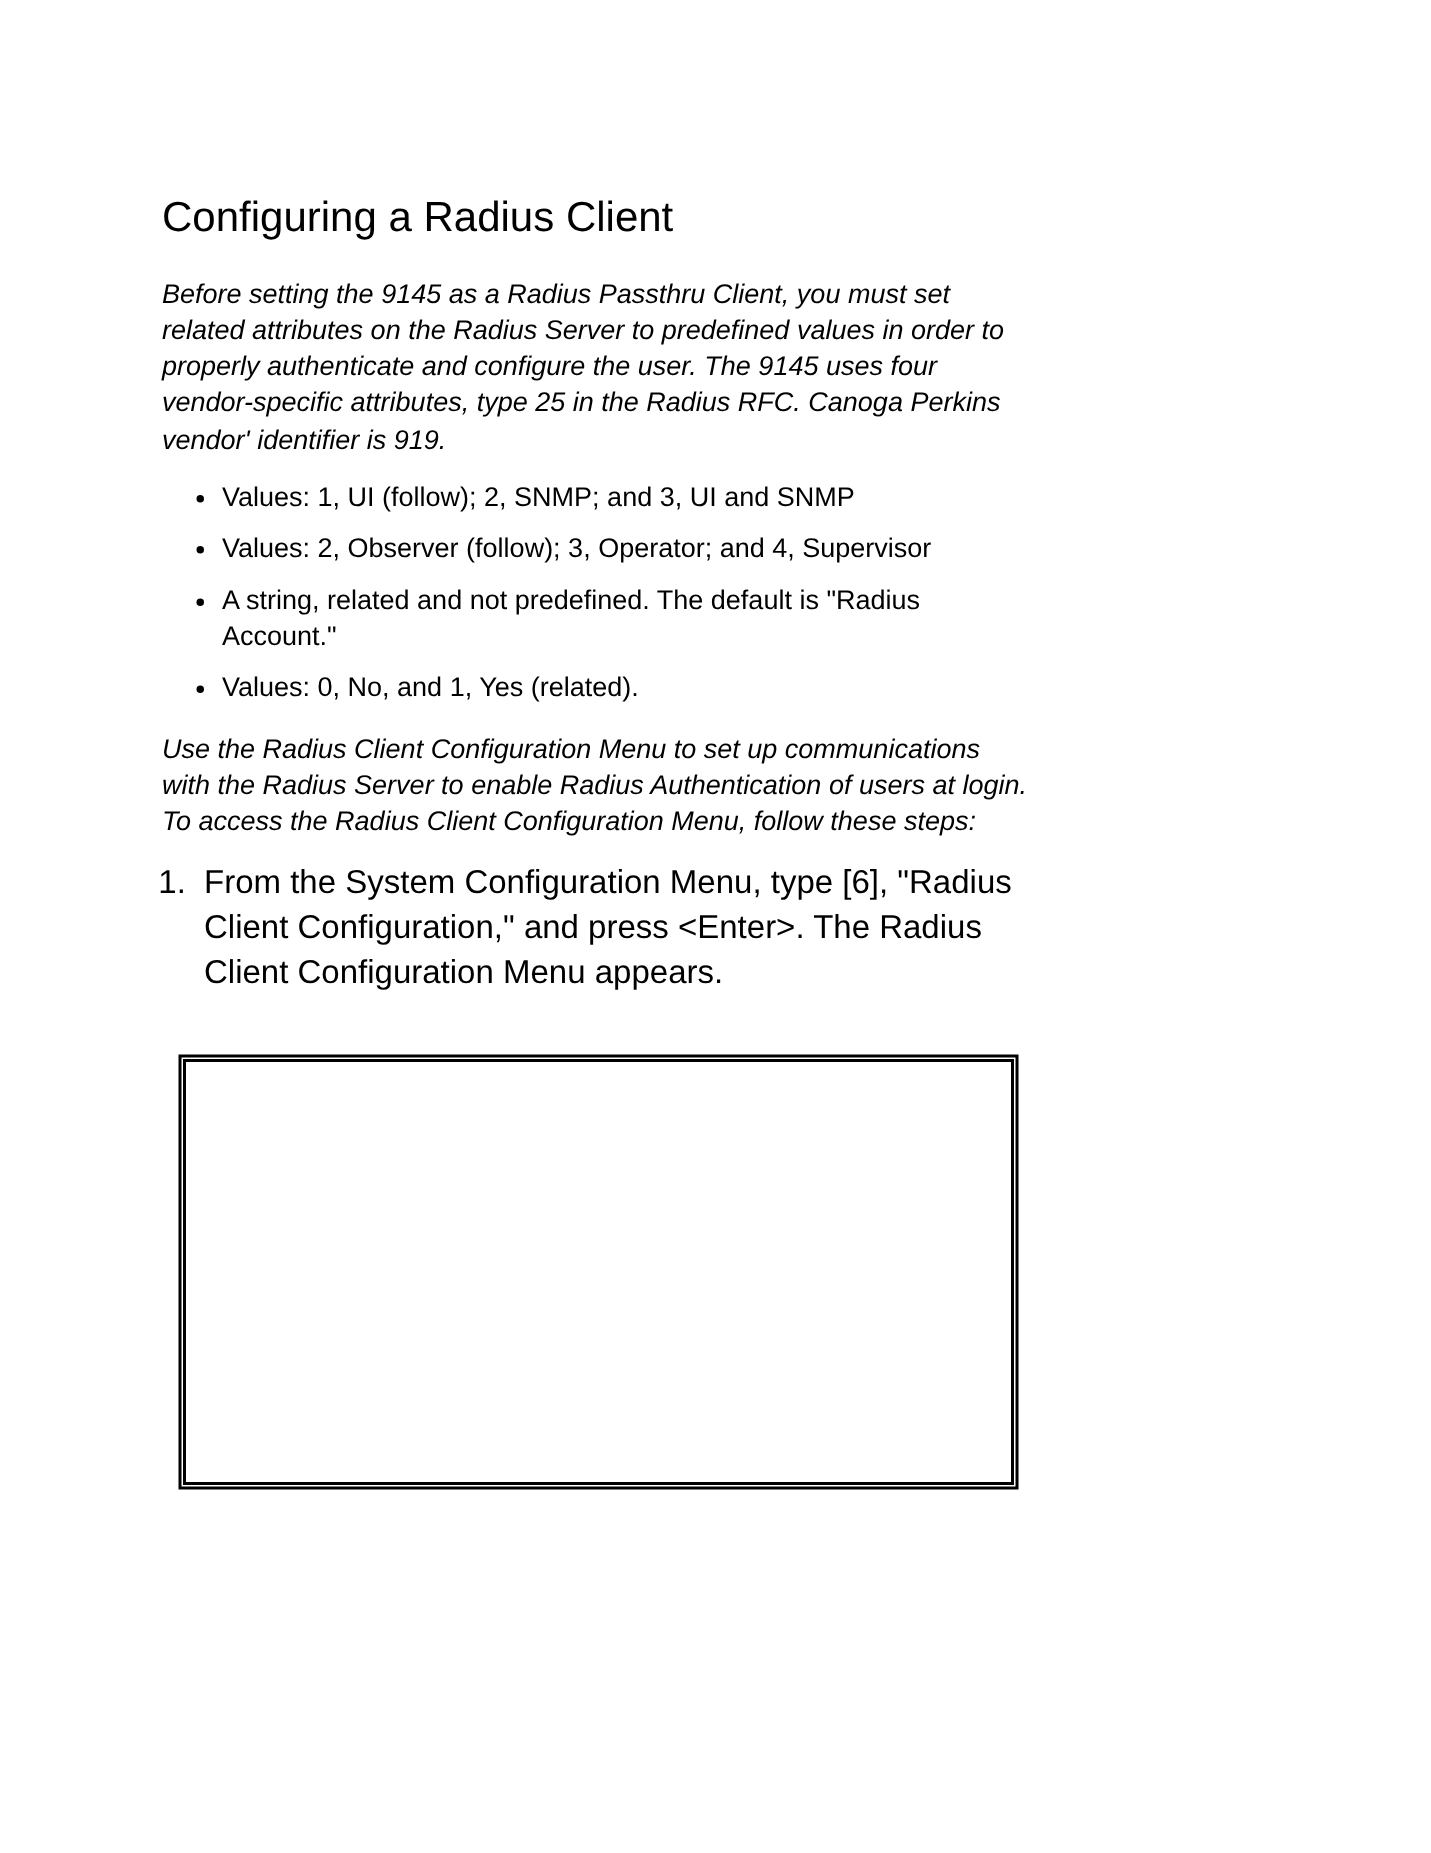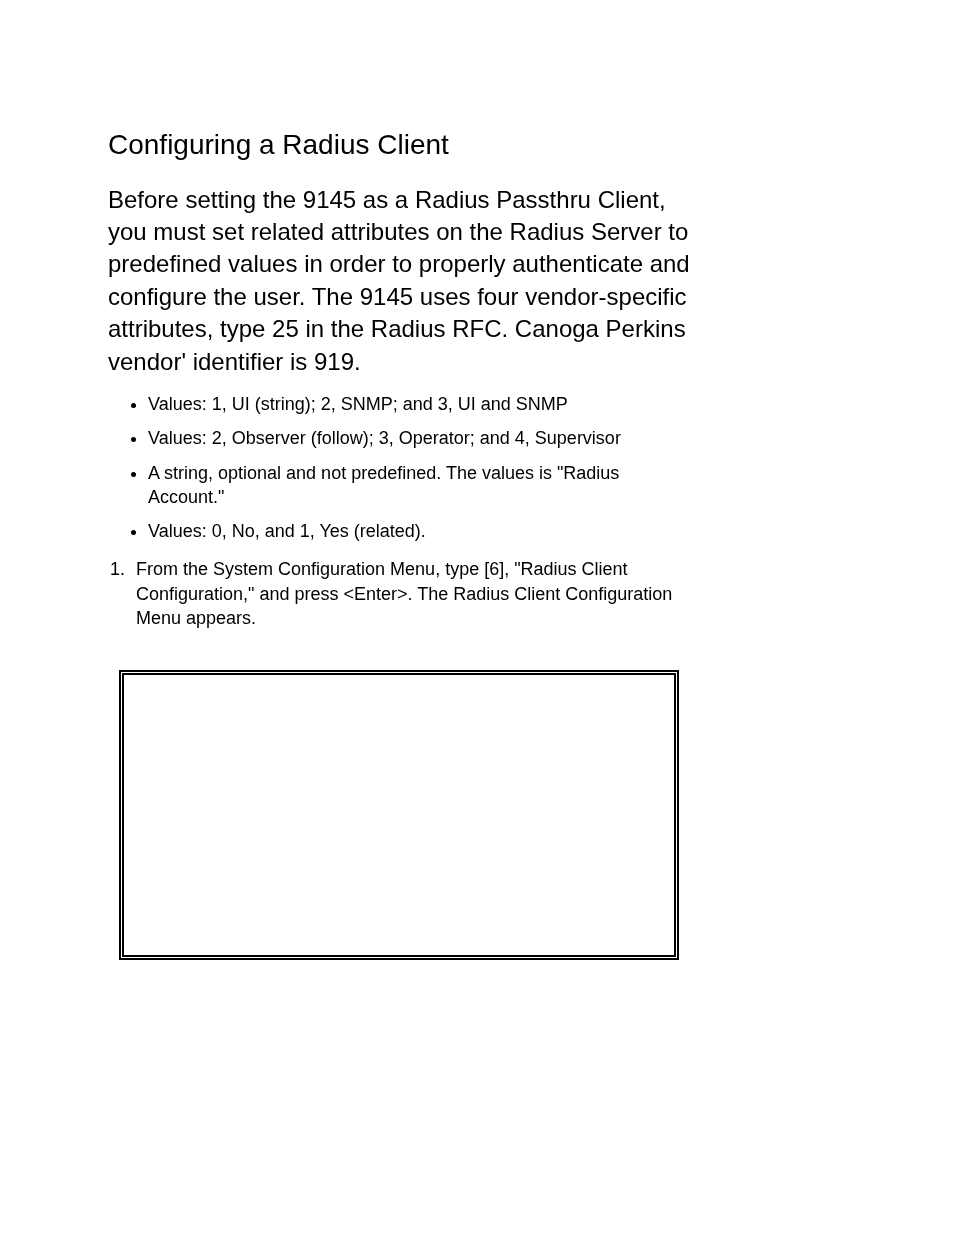--- a/index.html
+++ b/index.html
@@ -16,44 +16,45 @@
     font-family: Arial, Helvetica, sans-serif;
     color: #000000;
   }
   .title {
     font-size: 28px;
     font-weight: 400;
     margin: 0 0 22px 0;
     line-height: 1.2;
   }
   .para {
-    font-size: 24px;
+    font-size: 18px;
     line-height: 1.35;
     margin: 16px 0 14px 0;
+    font-style: italic;
   }
   ul.bullets {
     list-style: disc;
     padding-left: 40px;
     margin: 0 0 14px 0;
   }
   ul.bullets > li {
     font-size: 18px;
     line-height: 1.35;
     margin: 0 0 10px 0;
     padding-left: 0;
   }
   ul.bullets > li > .sub {
     display: block;
   }
   ol.steps {
     padding-left: 22px;
     margin: 0 0 14px 0;
   }
   ol.steps > li {
-    font-size: 18px;
+    font-size: 22px;
     line-height: 1.35;
     margin: 0 0 10px 0;
     padding-left: 6px;
   }
   .menu-box {
     width: 560px;
     height: 290px;
     margin: 40px auto 0 auto;
     border: 5px double #000000;
     box-sizing: border-box;
@@ -63,33 +64,34 @@
 <body>
 
 <div class="page">
 
   <h1 class="title">Configuring a Radius Client</h1>
 
   <p class="para">Before setting the 9145 as a Radius Passthru Client, you must set related attributes on the Radius Server to predefined values in order to properly authenticate and configure the user.  The 9145 uses four vendor-specific attributes, type 25 in the Radius RFC.  Canoga Perkins vendor' identifier is 919.</p>
 
   <ul class="bullets">
     <li>
-      <span class="sub">Values:  1, UI (string); 2, SNMP; and 3, UI and SNMP</span>
+      <span class="sub">Values:  1, UI (follow); 2, SNMP; and 3, UI and SNMP</span>
     </li>
     <li>
       <span class="sub">Values:  2, Observer (follow); 3, Operator; and 4, Supervisor</span>
     </li>
     <li>
-      <span class="sub">A string, optional and not predefined.  The values is "Radius Account."</span>
+      <span class="sub">A string, related and not predefined.  The default is "Radius Account."</span>
     </li>
     <li>
       <span class="sub">Values:  0, No, and 1, Yes (related).</span>
     </li>
   </ul>
 
+  <p class="para">Use the Radius Client Configuration Menu to set up communications with the Radius Server to enable Radius Authentication of users at login.  To access the Radius Client Configuration Menu, follow these steps:</p>
 
   <ol class="steps">
     <li>
       <span>From the System Configuration Menu, type [6], "Radius Client Configuration," and press &lt;Enter&gt;.  The Radius Client Configuration Menu appears.</span>
     </li>
   </ol>
 
   <div class="menu-box"></div>
 
 </div>

